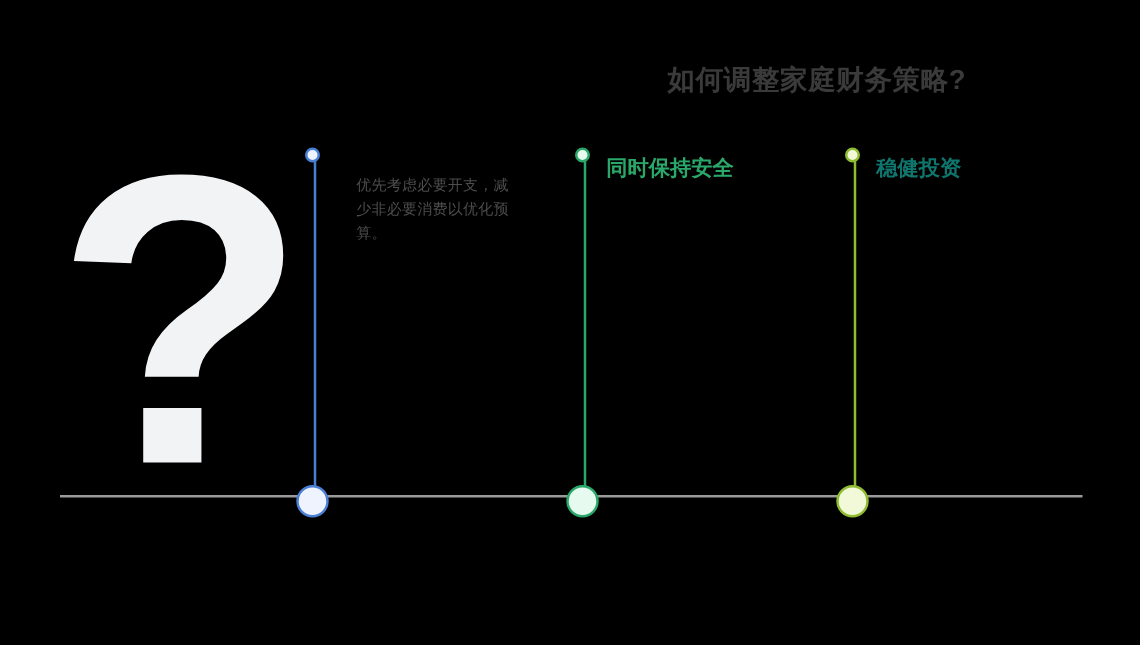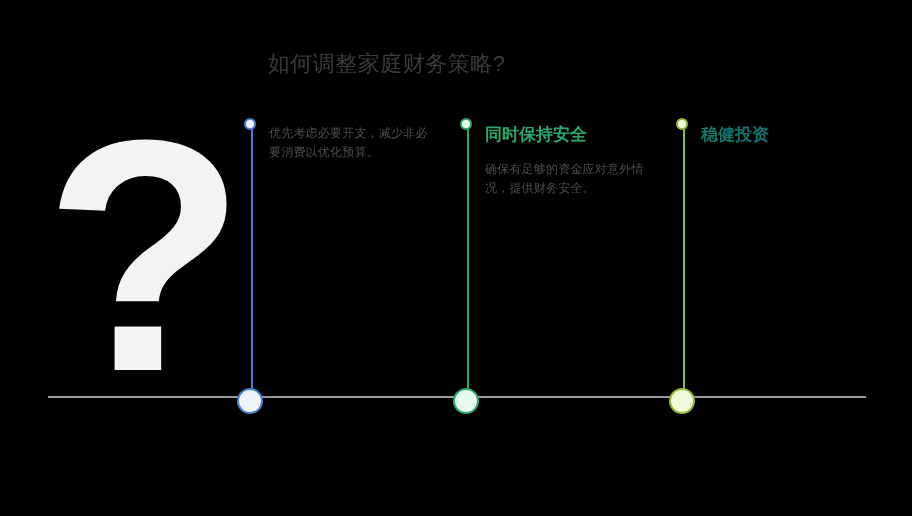--- a/index.html
+++ b/index.html
@@ -18,24 +18,24 @@
     position: absolute;
     inset: 0;
     background: #000000;
   }
   
   .slide-title {
     position: absolute;
     left: 0;
     top: 50px;
     width: 773px;
-    text-align: center;
+    text-align: right;
     color: #3a3a3a;
     font-size: 22px;
-    font-weight: normal;
+    font-weight: bold;
     letter-spacing: 0.5px;
     line-height: 28px;
     white-space: nowrap;
   }
   
   .qmark-wrap {
     position: absolute;
     left: 44px;
     top: 112px;
     width: 196px;
@@ -106,22 +106,23 @@
     font-size: 17px;
     font-weight: bold;
     line-height: 22px;
     margin: 0 0 14px 0;
     white-space: nowrap;
   }
   .col-body {
     font-size: 12px;
     line-height: 19px;
     color: #4d4d4d;
-    margin: 0;
+    margin: 16px;
     letter-spacing: 0.2px;
+    font-family: Liberation Mono, monospace;
   }
 </style>
 </head>
 <body style="background: rgb(0, 0, 0);">
 
 <div id="slide" style="background: rgb(0, 0, 0);">
 
   <div class="slide-title" style="color: rgb(58, 58, 58);">如何调整家庭财务策略?</div>
 
   <div class="qmark-wrap">
@@ -138,21 +139,20 @@
       <div class="col-body">优先考虑必要开支，减少非必要消费以优化预算。</div>
     </div>
   </div>
 
   <div class="col" id="col-1" style="left: 460px;">
     <div class="top-dot" style="border-color: rgb(42, 168, 106); background: rgb(231, 250, 239);"></div>
     <div class="stem" style="background: rgb(42, 168, 106);"></div>
     <div class="base-dot" style="border-color: rgb(42, 168, 106); background: rgb(231, 250, 239);"></div>
     <div class="col-text">
       <div class="col-heading" style="color: rgb(42, 168, 106);">同时保持安全</div>
-      <div class="col-body">确保有足够的资金应对意外情况，提供财务安全。</div>
     </div>
   </div>
 
   <div class="col" id="col-2" style="left: 676px;">
     <div class="top-dot" style="border-color: rgb(143, 188, 48); background: rgb(242, 249, 217);"></div>
     <div class="stem" style="background: rgb(143, 188, 48);"></div>
     <div class="base-dot" style="border-color: rgb(143, 188, 48); background: rgb(242, 249, 217);"></div>
     <div class="col-text">
       <div class="col-heading" style="color: #0f766e;">稳健投资</div>
     </div>

